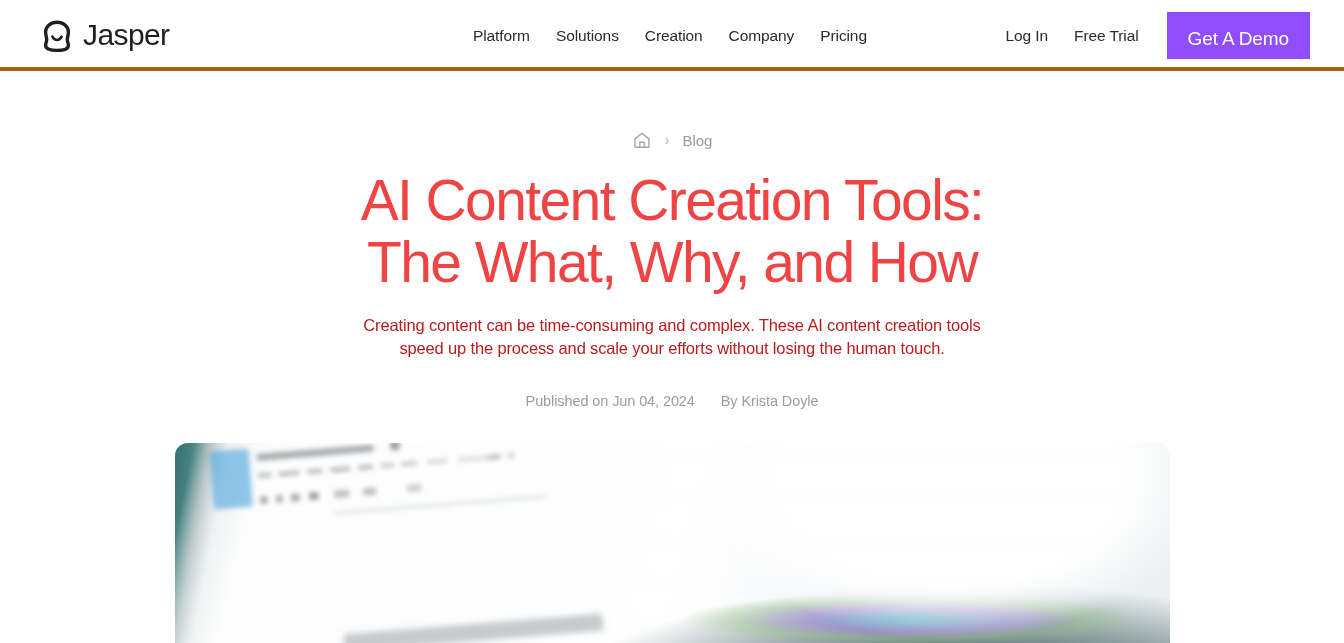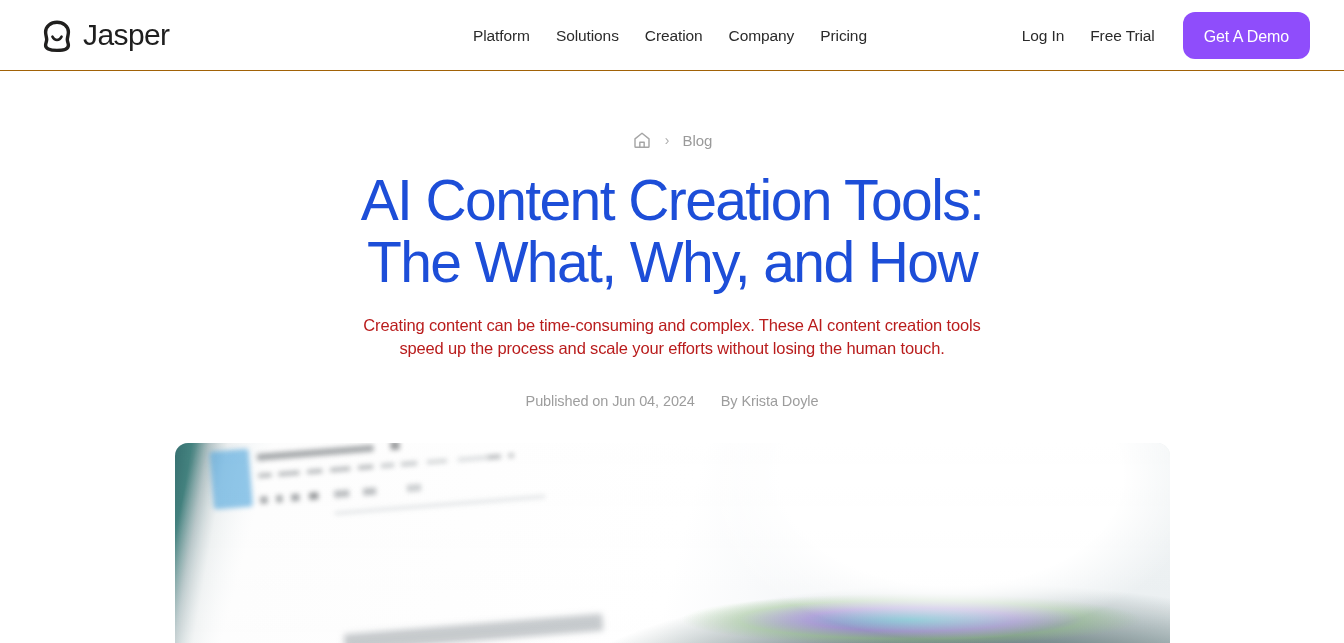--- a/index.html
+++ b/index.html
@@ -12,21 +12,21 @@
     font-family: "Liberation Sans", sans-serif;
     -webkit-font-smoothing: antialiased;
   }
 
   
   .site-header {
     position: relative;
     height: 71px;
     width: 100%;
     background: #ffffff;
-    border-bottom: 1px solid #a16207;
+    border-bottom: 4px solid #a16207;
     display: flex;
     align-items: center;
   }
 
   .brand {
     position: absolute;
     left: 40px;
     top: 0;
     height: 71px;
     display: flex;
@@ -80,24 +80,24 @@
     white-space: nowrap;
     cursor: pointer;
     letter-spacing: -0.1px;
     padding: 0 13px;
   }
   .demo-button {
     margin-left: 15px;
     background: #8f4dfb;
     color: #ffffff;
     border: none;
-    border-radius: 12px;
+    border-radius: 0;
     height: 47px;
     padding: 16px 21px;
-    font-size: 16px;
+    font-size: 19px;
     font-family: "Liberation Sans", sans-serif;
     font-weight: 500;
     letter-spacing: -0.1px;
     cursor: pointer;
     white-space: nowrap;
   }
 
   
   .article-hero {
     width: 100%;
@@ -121,21 +121,21 @@
     text-decoration: none;
     cursor: pointer;
     letter-spacing: -0.1px;
   }
 
   .article-title {
     margin-top: 18px;
     font-size: 57px;
     line-height: 62px;
     font-weight: 400;
-    color: #1d4ed8;
+    color: #ef4444;
     text-align: center;
     letter-spacing: -1.6px;
     max-width: 900px;
   }
   .article-title .t-line { display: block; }
 
   .article-subtitle {
     margin-top: 21px;
     width: 634px;
     text-align: center;

